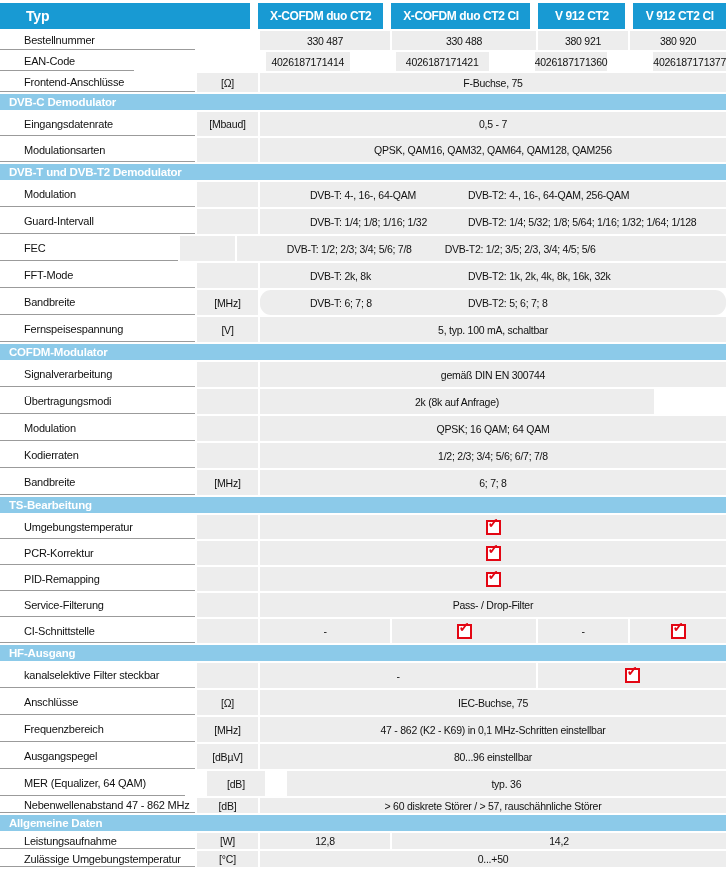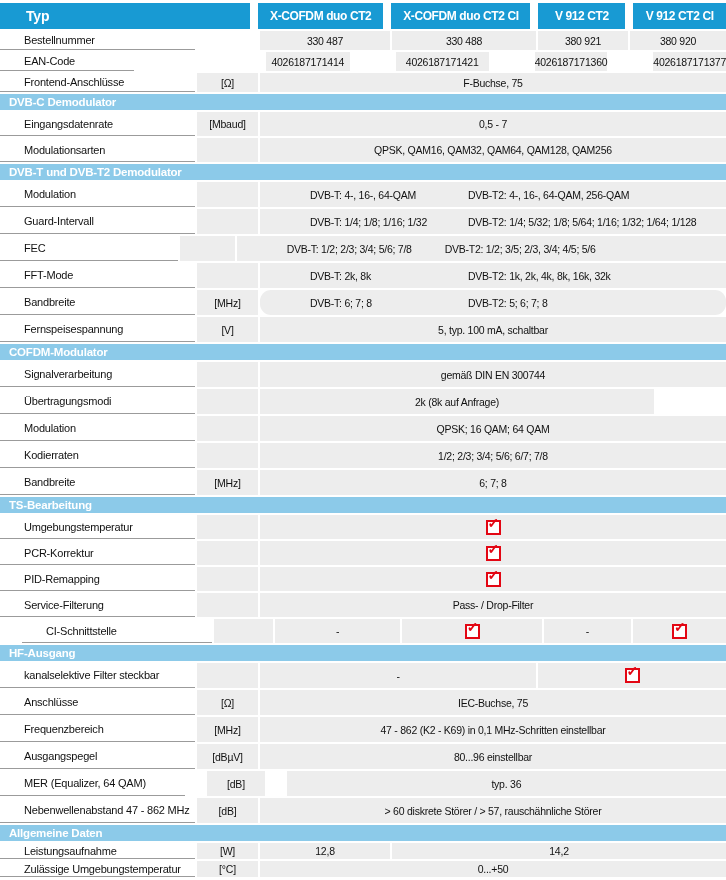--- a/index.html
+++ b/index.html
@@ -253,21 +253,21 @@
       </div>
       <div class="row" style="height: 24px;">
         <div class="label-cell">
           <span>Service-Filterung</span>
         </div>
         <div class="unit-cell"></div>
         <div class="value-cell" style="width: 466px;">
           <span>Pass- / Drop-Filter</span>
         </div>
       </div>
-      <div class="row" style="height: 24px; padding-left: 22px;">
+      <div class="row" style="height: 24px;">
         <div class="label-cell">
           <span>CI-Schnittstelle</span>
         </div>
         <div class="unit-cell"></div>
         <div class="value-cell" style="width: 130px;">
           <span>-</span>
         </div>
         <div class="value-cell" style="width: 144px;">
           <span class="check">
             <span class="check-glyph">✓</span>
@@ -326,21 +326,21 @@
       </div>
       <div class="row" style="height: 25px; gap: 20px;">
         <div class="label-cell">
           <span>MER (Equalizer, 64 QAM)</span>
         </div>
         <div class="unit-cell">[dB]</div>
         <div class="value-cell" style="width: 466px;">
           <span>typ. 36</span>
         </div>
       </div>
-      <div class="row" style="height: 25px; justify-content: space-between;">
+      <div class="row" style="height: 15px; justify-content: space-between;">
         <div class="label-cell">
           <span>Nebenwellenabstand 47 - 862 MHz</span>
         </div>
         <div class="unit-cell">[dB]</div>
         <div class="value-cell" style="width: 466px;">
           <span>&gt; 60 diskrete Störer / &gt; 57, rauschähnliche Störer</span>
         </div>
       </div>
       <div class="secbar">Allgemeine Daten</div>
       <div class="row" style="height: 16px;">

